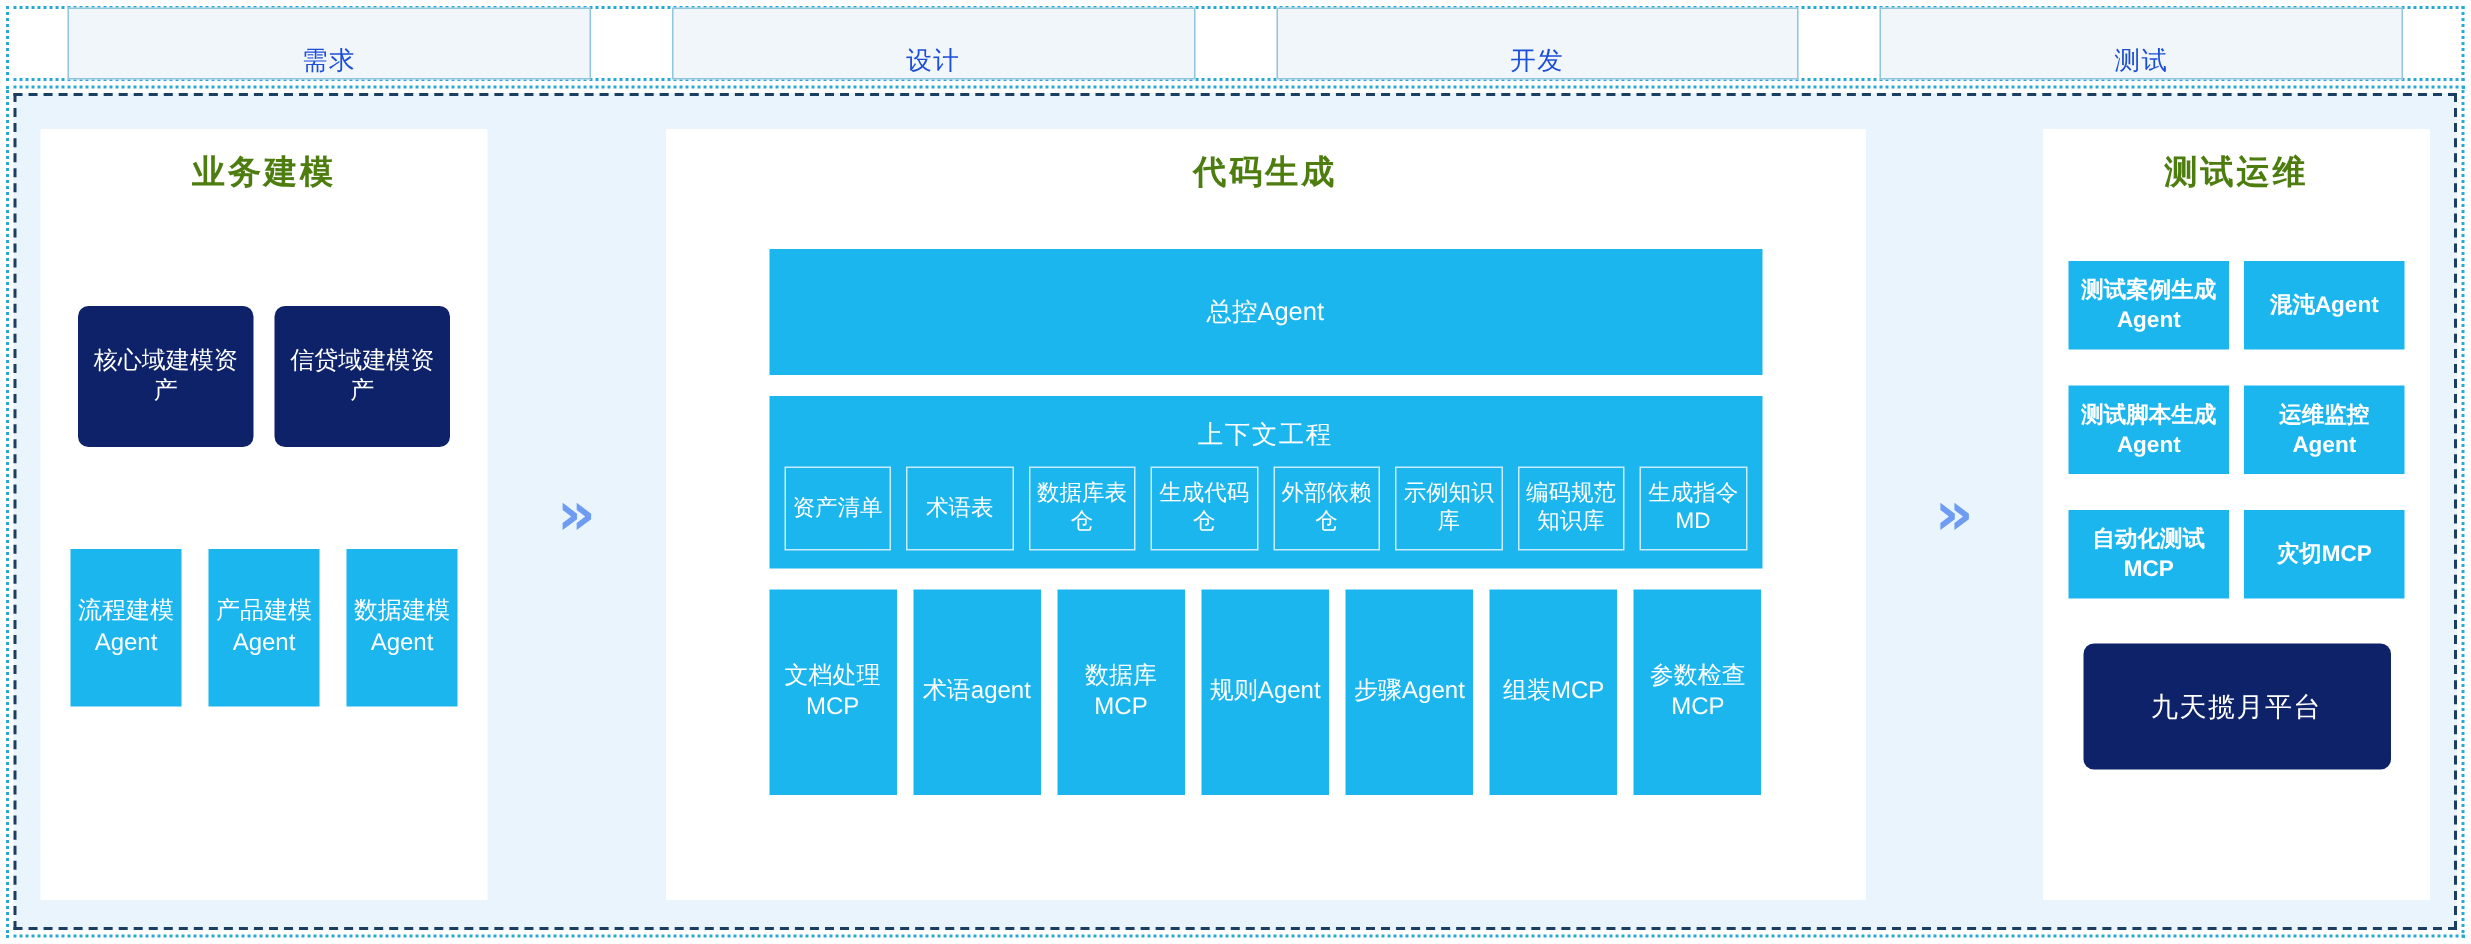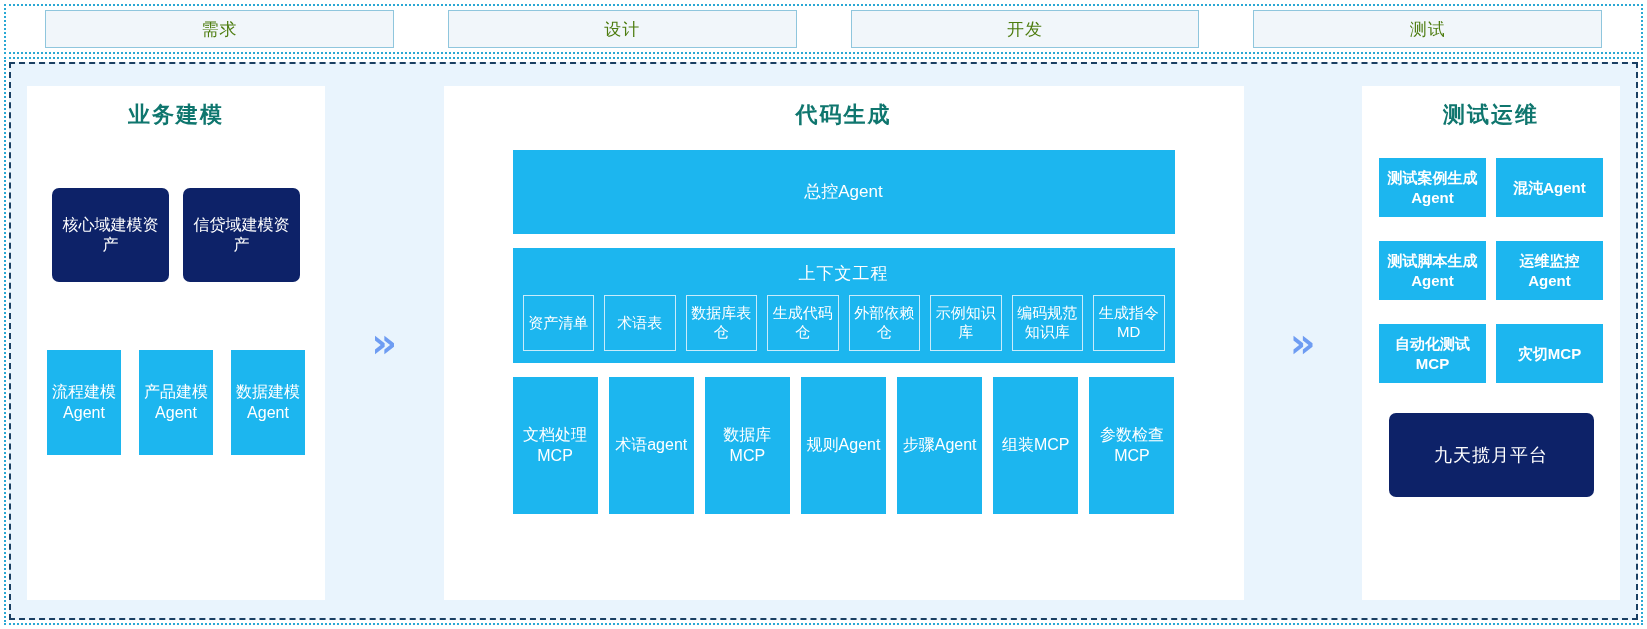--- a/index.html
+++ b/index.html
@@ -18,29 +18,29 @@
     position: absolute;
     left: 4px; top: 4px;
     width: 1639px; height: 50px;
     border: 2px dotted #2aa8d4;
     display: flex;
     align-items: center;
     padding: 0 12px;
   }
   .phase-tab {
     flex: 1 1 0;
-    height: 38px;
+    height: 48px;
     margin: 0 27px 0 27px;
     background: #f1f6fa;
     border: 1px solid #8fc6dd;
     display: flex;
-    align-items: center;
+    align-items: flex-end;
     justify-content: center;
     font-size: 17px;
-    color: #4d7c0f;
+    color: #1d4ed8;
     letter-spacing: 1px;
   }
 
   
   .body-outer {
     position: absolute;
     left: 4px; top: 57px;
     width: 1639px; height: 568px;
     border: 2px dotted #2aa8d4;
   }
@@ -58,24 +58,24 @@
   
   .panel {
     background: #ffffff;
     display: flex;
     flex-direction: column;
     align-items: center;
   }
   .panel-title {
     font-size: 22px;
     font-weight: bold;
-    color: #0f766e;
+    color: #4d7c0f;
     letter-spacing: 2px;
     margin-top: 14px;
-    margin-bottom: 8px;
+    margin-bottom: 24px;
   }
 
   
   .panel-left   { width: 298px; flex: 0 0 298px; }
   .panel-center { width: 800px; flex: 0 0 800px; }
   .panel-right  { width: 258px; flex: 0 0 258px; }
 
   .arrow-col {
     flex: 1 1 auto;
     display: flex;

